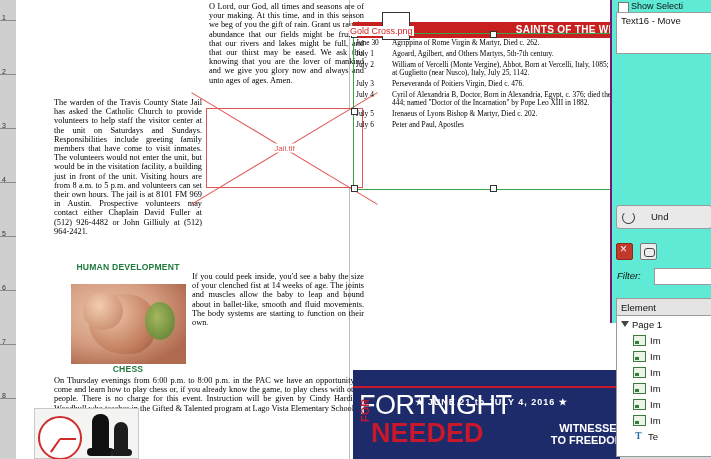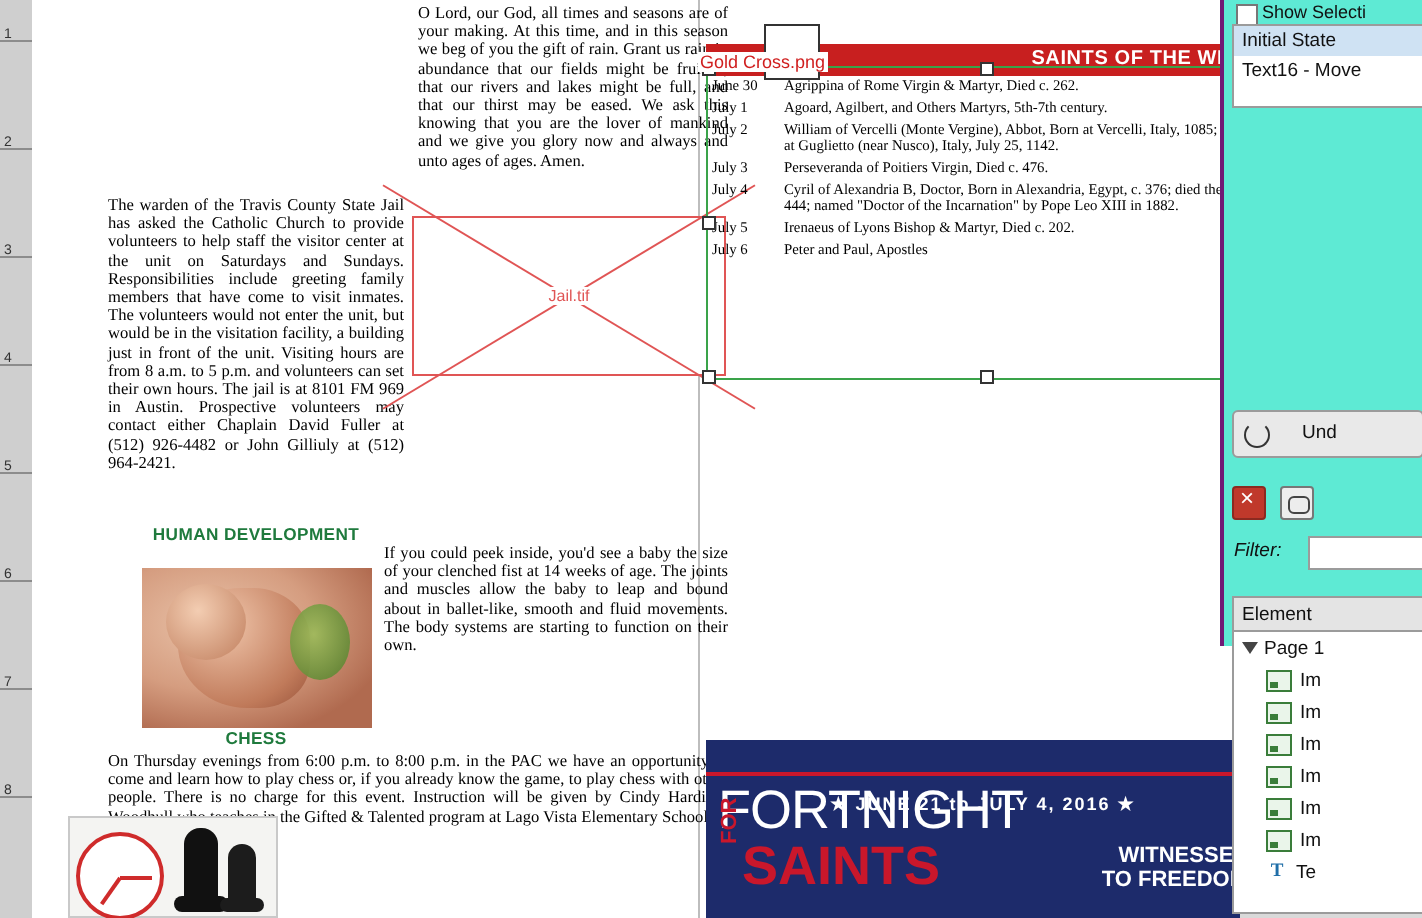--- a/index.html
+++ b/index.html
@@ -228,36 +228,35 @@
     </div>
 
     <div class="goldframe"></div>
     <div class="goldlabel">Gold Cross.png</div>
 
     <div class="banner">
       <div class="top">★ JUNE 21 to JULY 4, 2016 ★</div>
       <div class="stripe"></div>
       <div class="big">FORTNIGHT</div>
       <div class="for">FOR</div>
-      <div class="freedom">SAINTS</div>
+      <div class="freedom">NEEDED</div>
       <div class="wit">
         <div>WITNESSES</div>
         <div>TO FREEDOM</div>
       </div>
     </div>
 
   </div>
 
   <div class="right">
 
     <div class="chk"></div>
     <div class="rlabel" style="position:absolute;left:19px;top:1px">Show Selecti</div>
 
     <div class="listwhite">
-      <div class="row sel">Initial State</div>
       <div class="row">Text16 - Move</div>
     </div>
 
     <div class="btnbar">
       <div class="circ-arrow"></div>
       <div class="t">Und</div>
     </div>
 
     <div class="toolrow">
       <span class="tbtn red"></span>

